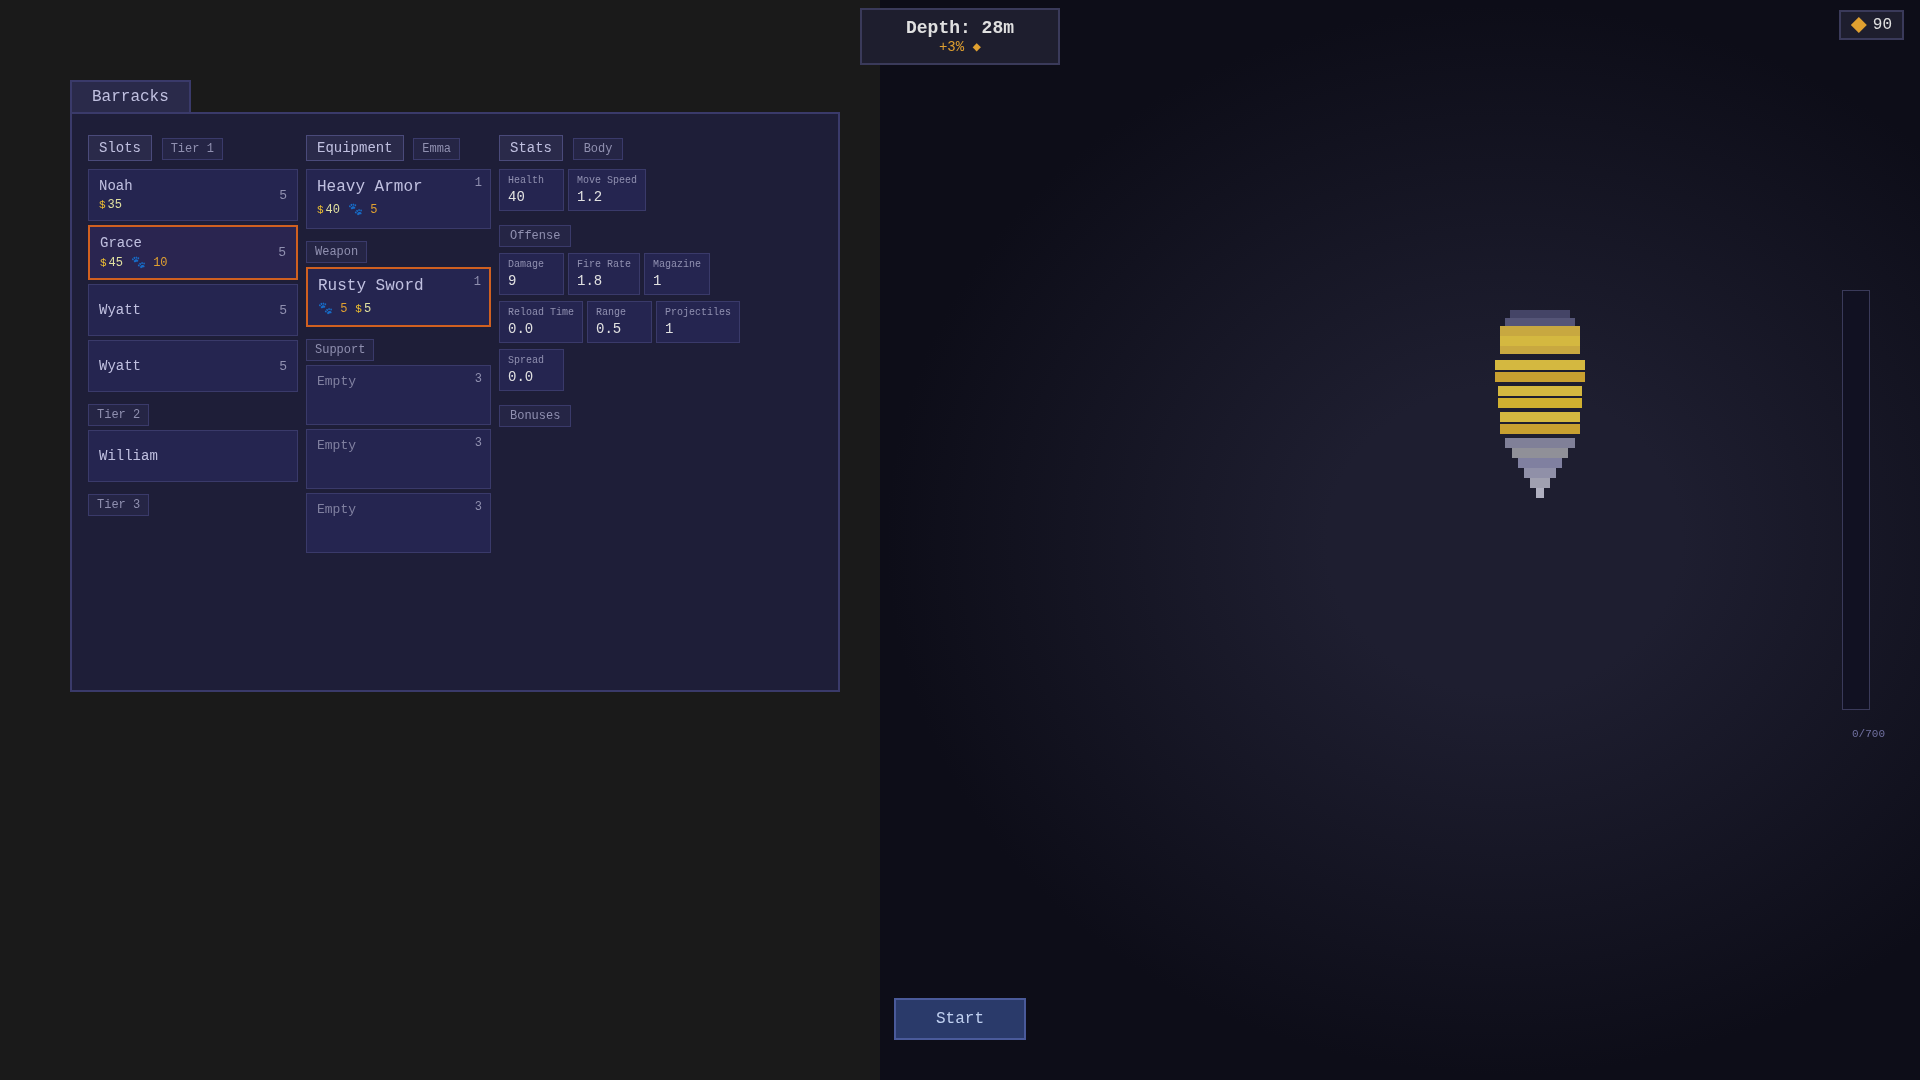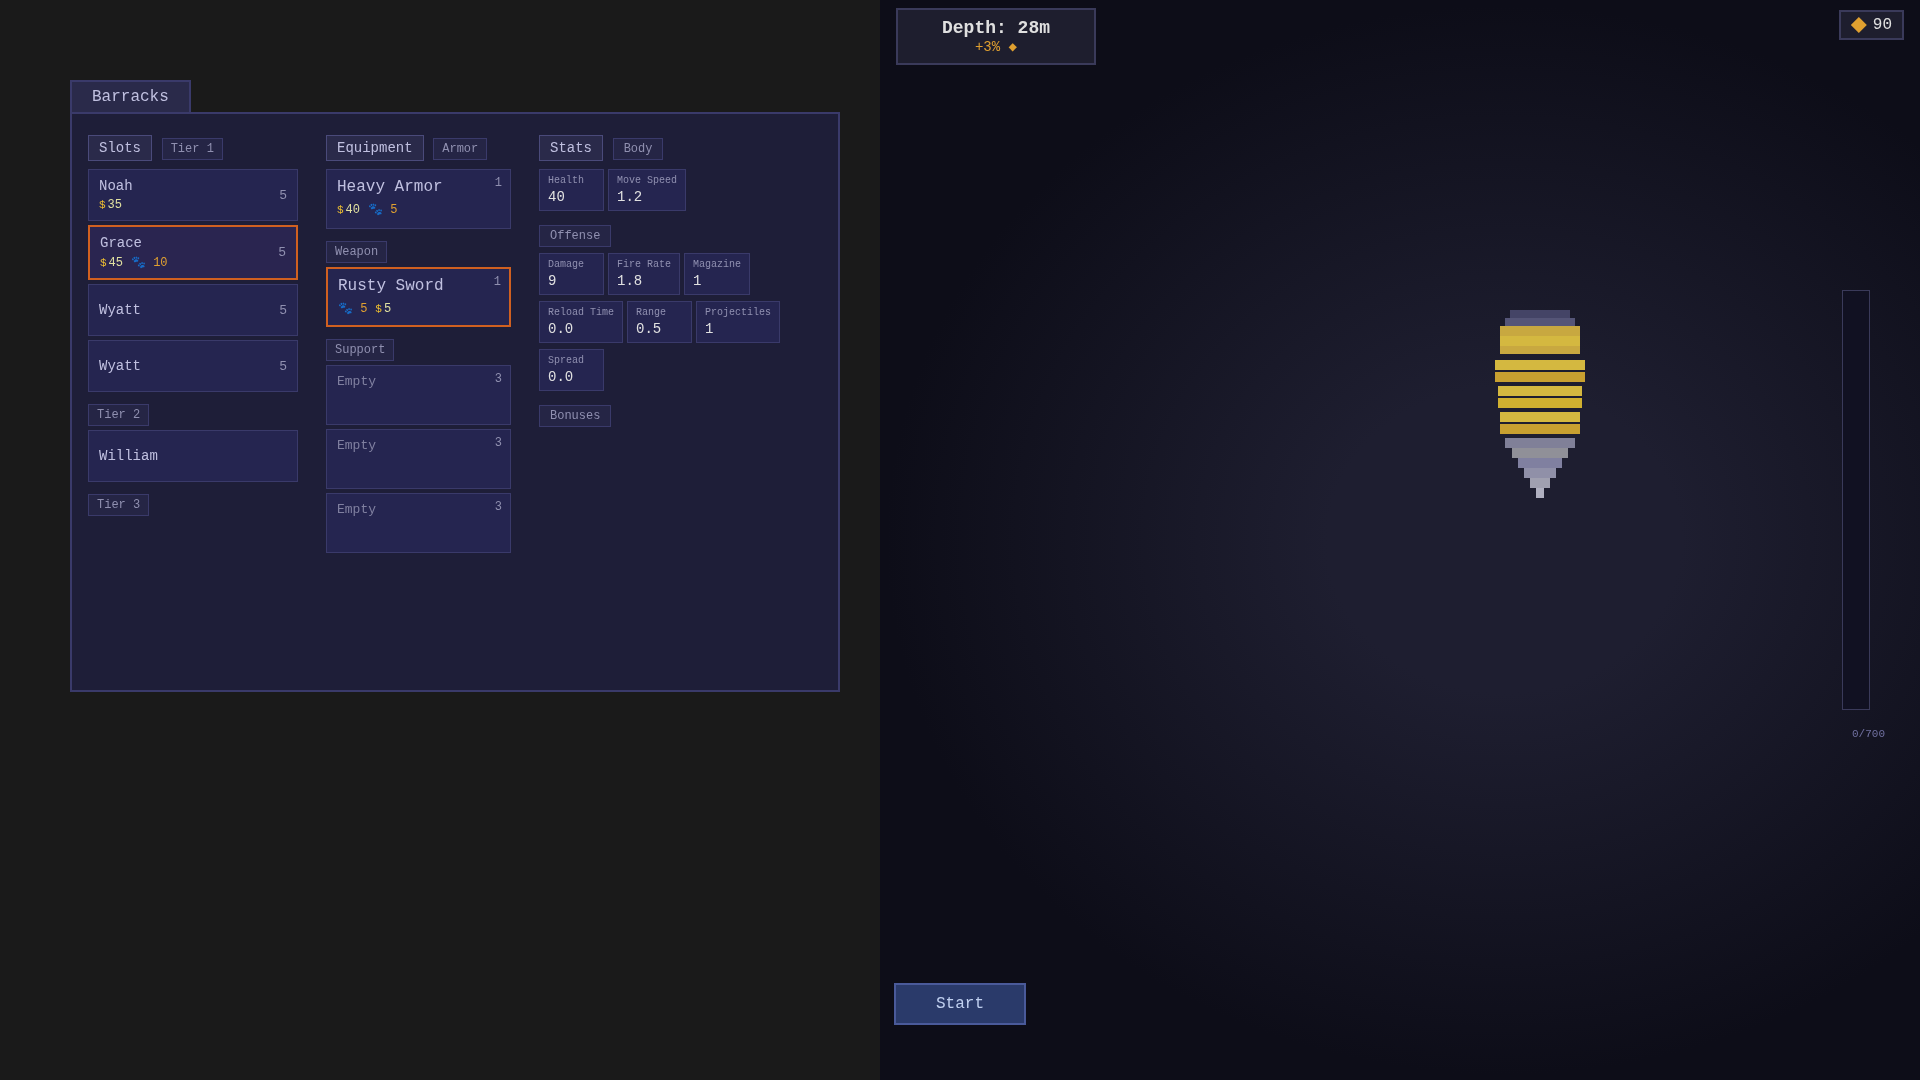--- a/index.html
+++ b/index.html
@@ -24,21 +24,20 @@
     .depth-display {
       position: absolute;
       top: 8px;
       left: 50%;
       transform: translateX(-50%);
       background: #1e1e2e;
       border: 2px solid #3a3a5a;
       padding: 8px 24px;
       text-align: center;
       min-width: 200px;
-      margin-left: 36px;
     }
 
     .depth-title {
       color: #e0e0e0;
       font-size: 18px;
       font-weight: bold;
     }
 
     .depth-bonus {
       color: #e0a030;
@@ -87,21 +86,21 @@
       color: #c0c0e0;
       font-size: 16px;
       margin-bottom: 0;
     }
 
     .barracks-body {
       background: #1e1e38;
       border: 2px solid #3a3a6a;
       padding: 16px;
       display: flex;
-      gap: 28px;
+      gap: 8px;
       min-height: 580px;
     }
 
     
     .slots-panel {
       width: 210px;
       flex-shrink: 0;
     }
 
     .panel-header {
@@ -271,21 +270,21 @@
     }
 
     .stat-box-value {
       color: #e0e0e0;
       font-size: 14px;
     }
 
     
     .start-button {
       position: absolute;
-      bottom: 55px;
+      bottom: 40px;
       left: 50%;
       transform: translateX(-50%);
       background: #2a3a6a;
       border: 2px solid #4a5a9a;
       color: #c0d0f0;
       font-size: 16px;
       padding: 10px 40px;
       cursor: pointer;
       font-family: 'Courier New', monospace;
     }
@@ -413,21 +412,21 @@
 
       
       <div class="tier-label">Tier 3</div>
 
     </div>
 
     <div class="equipment-panel">
       <div class="panel-header">Equipment</div>
 
       
-      <div class="equip-section-label">Armor</div>
+      <div class="equip-section-label">Emma</div>
       <div class="equip-item">
         <span class="equip-item-num">1</span>
         <div class="equip-item-name">Heavy Armor</div>
         <div class="equip-item-stats">
           <span class="stat-coin"><span class="coin-icon">$</span> 40</span>
           <span class="stat-star">🐾 5</span>
         </div>
       </div>
 
       

